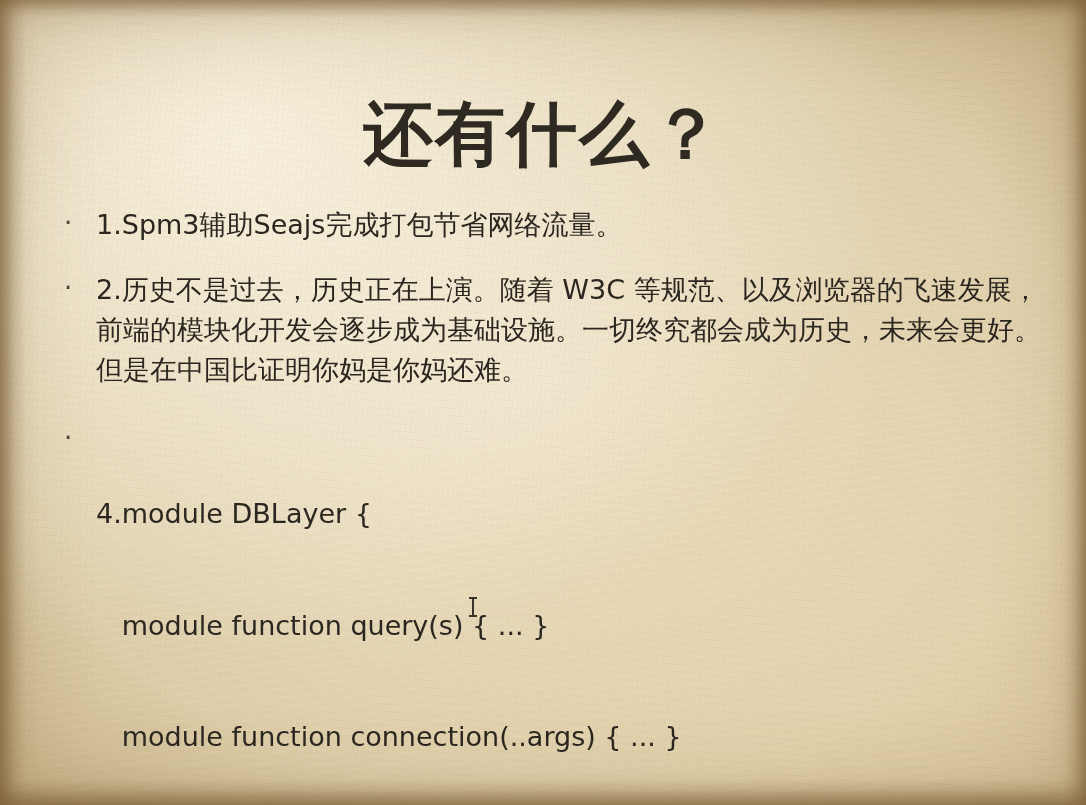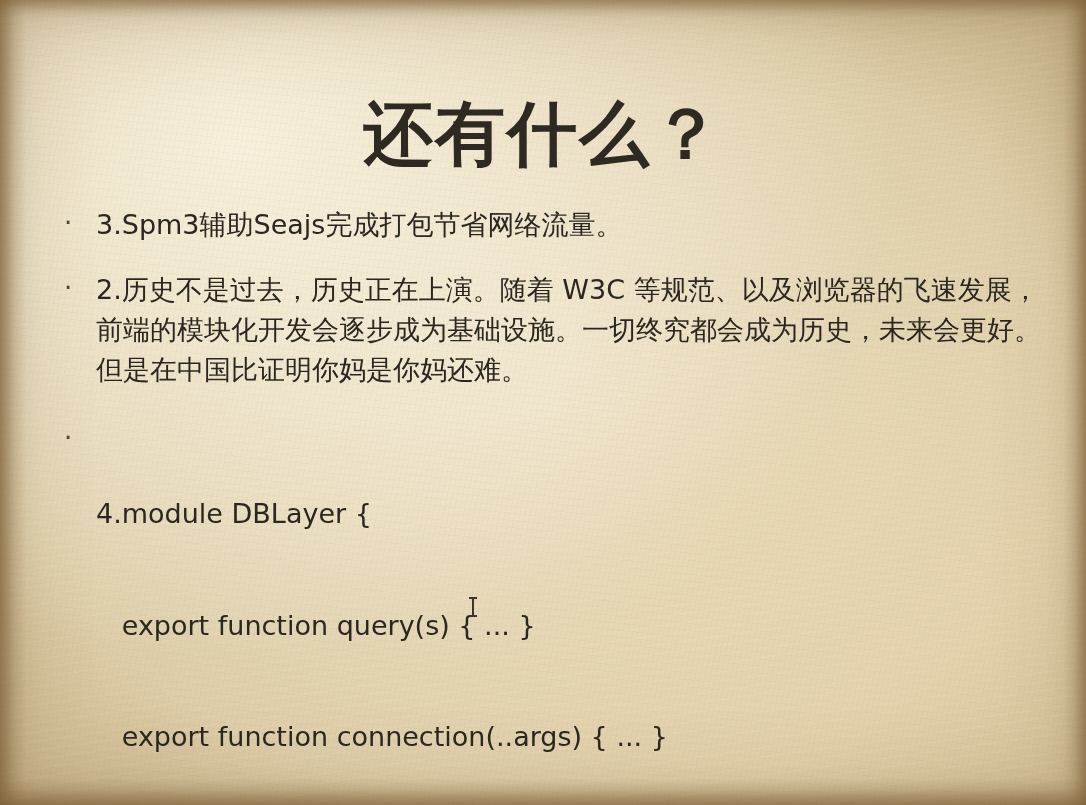--- a/index.html
+++ b/index.html
@@ -166,34 +166,34 @@
     <div id="edge-bottom"></div>
   </div>
 
   <div id="content">
     <h1 id="slide-title">还有什么？</h1>
 
     <div id="bullets">
 
       <div class="bullet" id="bullet-1">
         <span class="marker">·</span>
-        <span class="text">3.Spm3辅助Seajs完成打包节省网络流量。</span>
+        <span class="text">1.Spm3辅助Seajs完成打包节省网络流量。</span>
       </div>
 
       <div class="bullet" id="bullet-2">
         <span class="marker">·</span>
         <span class="text">2.历史不是过去，历史正在上演。随着 W3C 等规范、以及浏览器的飞速发展，前端的模块化开发会逐步成为基础设施。一切终究都会成为历史，未来会更好。但是在中国比证明你妈是你妈还难。</span>
       </div>
 
       <div class="bullet" id="bullet-3">
         <span class="marker">·</span>
         <div class="code-block">
           <span class="code-line">4.module DBLayer {</span>
-          <span class="code-line">   export function query(s) { ... }</span>
-          <span class="code-line">   export function connection(..args) { ... }</span>
+          <span class="code-line">   module function query(s) { ... }</span>
+          <span class="code-line">   module function connection(..args) { ... }</span>
           
           
           
           
         </div>
       </div>
 
     </div>
 
     <div id="text-cursor"></div>

